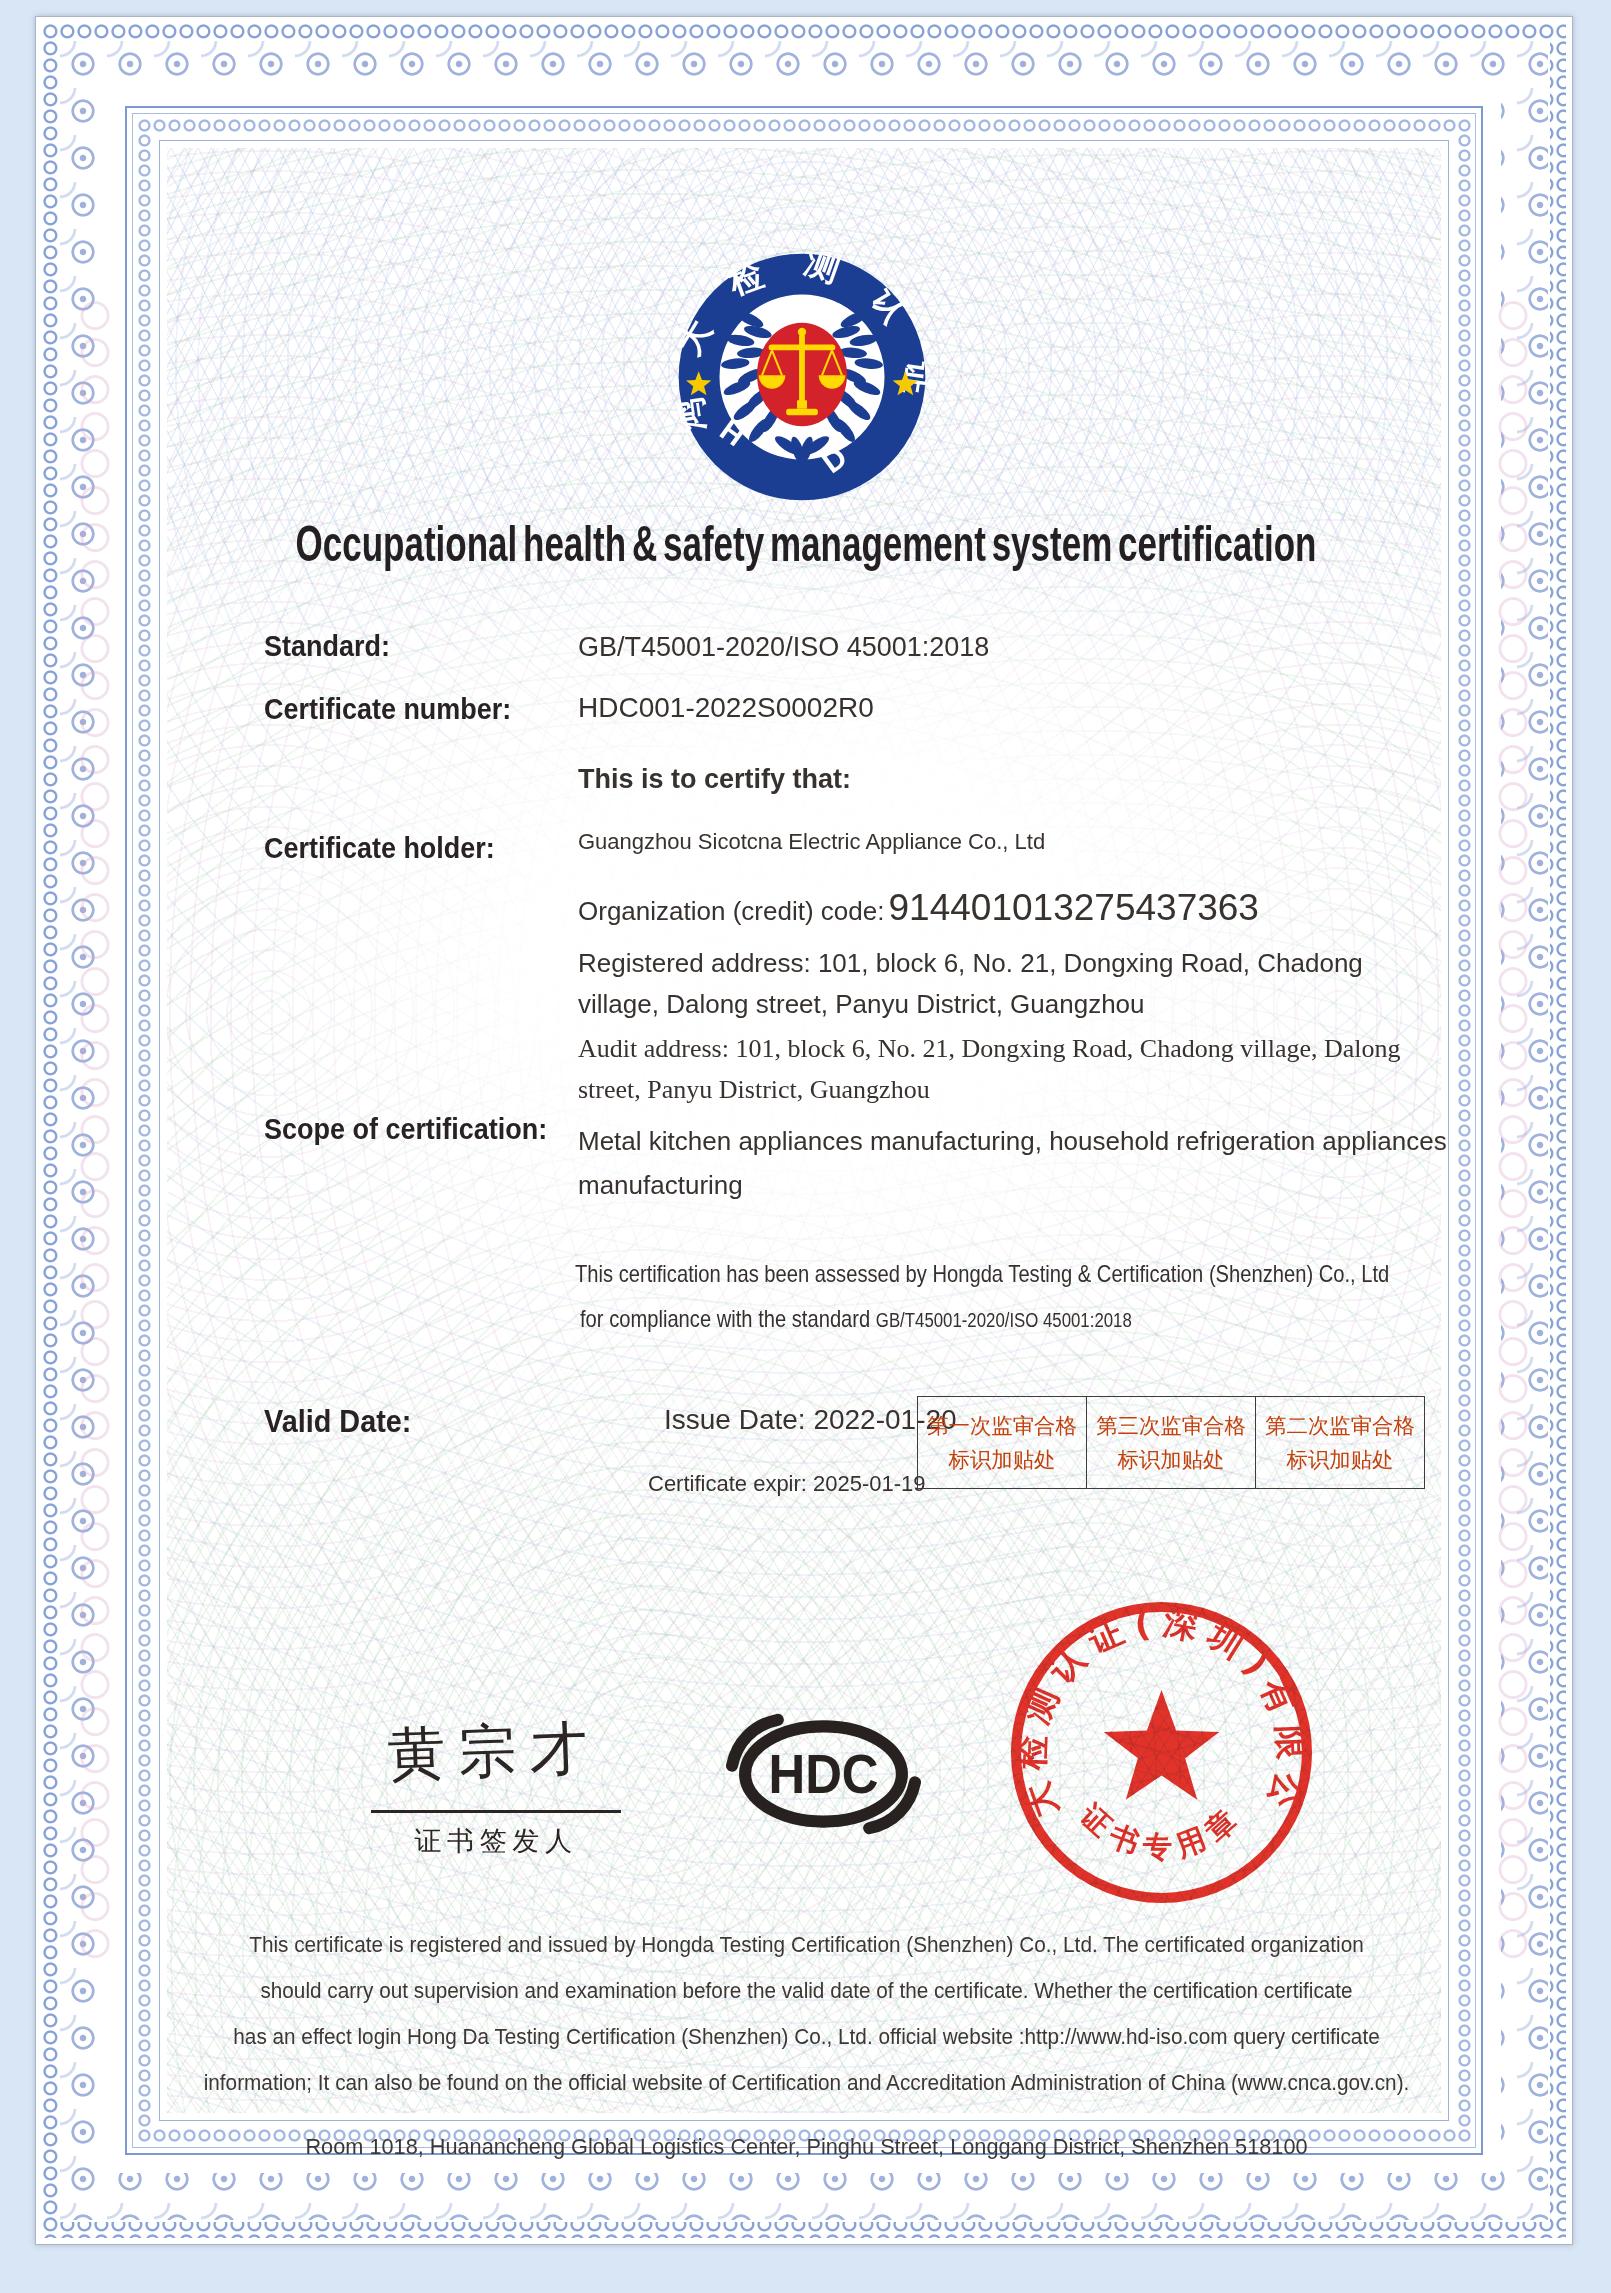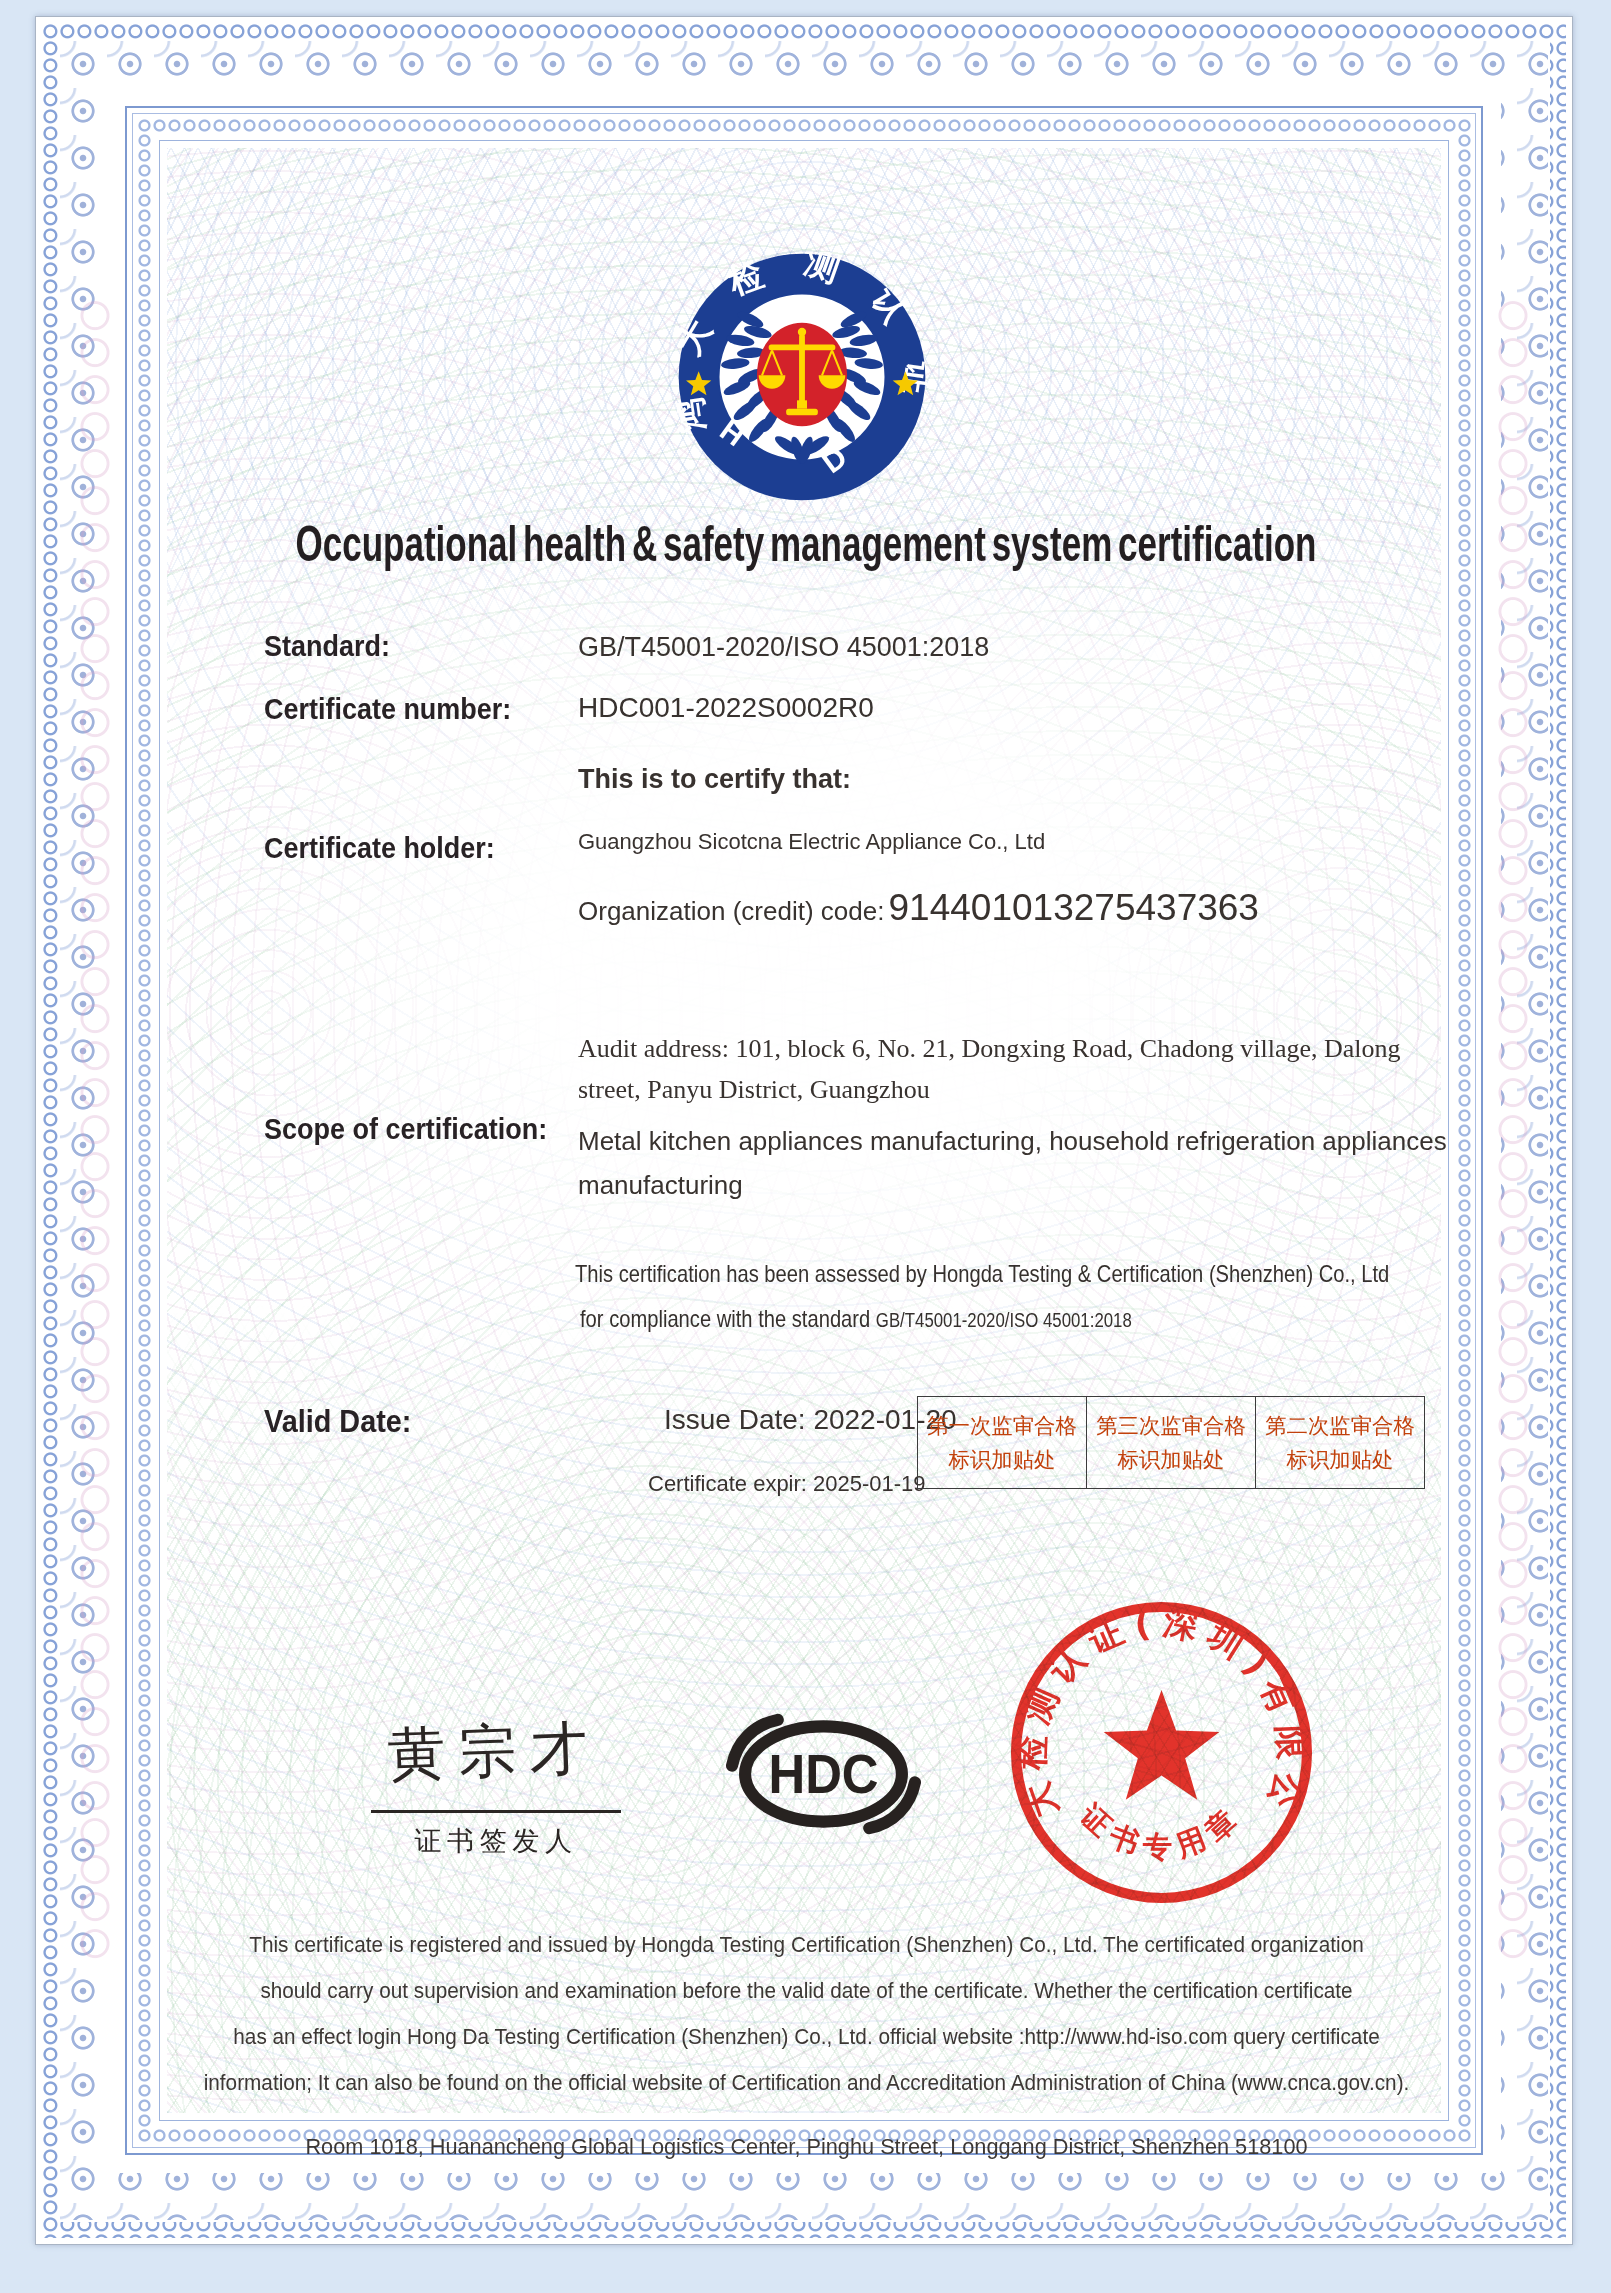--- a/index.html
+++ b/index.html
@@ -170,20 +170,21 @@
   <div class="abs value" style="left:578px;top:764px;font-weight:bold;">This is to certify that:</div>
 
   <div class="abs label" style="left:264px;top:832px;">Certificate holder:</div>
   <div class="abs value" style="left:578px;top:829px;font-size:22px;">Guangzhou Sicotcna Electric Appliance Co., Ltd</div>
 
   <div class="abs" style="left:578px;top:887px;">
     <span class="value" style="font-size:26px;">Organization (credit) code:</span>
     <span class="value" style="font-size:37px;">914401013275437363</span>
   </div>
 
+  <div class="abs addr" style="left:578px;top:943px;width:830px;">Registered address:  101, block 6, No. 21, Dongxing Road, Chadong village, Dalong street, Panyu District, Guangzhou</div>
   <div class="abs addr" style="left:578px;top:1028px;width:830px;font-family:Liberation Serif, serif;">Audit address:  101, block 6, No. 21, Dongxing Road, Chadong village, Dalong street, Panyu District, Guangzhou</div>
 
   <div class="abs label" style="left:264px;top:1113px;">Scope of certification:</div>
   <div class="abs addr" style="left:578px;top:1119px;width:895px;line-height:44px;">Metal kitchen appliances manufacturing, household refrigeration appliances manufacturing</div>
 
   <div class="abs assess" style="left:575px;top:1260px;">This certification has been assessed by Hongda Testing &amp; Certification (Shenzhen) Co., Ltd</div>
   <div class="abs assess" style="left:580px;top:1305px;">
     <span>for compliance with the standard </span><span class="std">GB/T45001-2020/ISO 45001:2018</span>
   </div>
 

